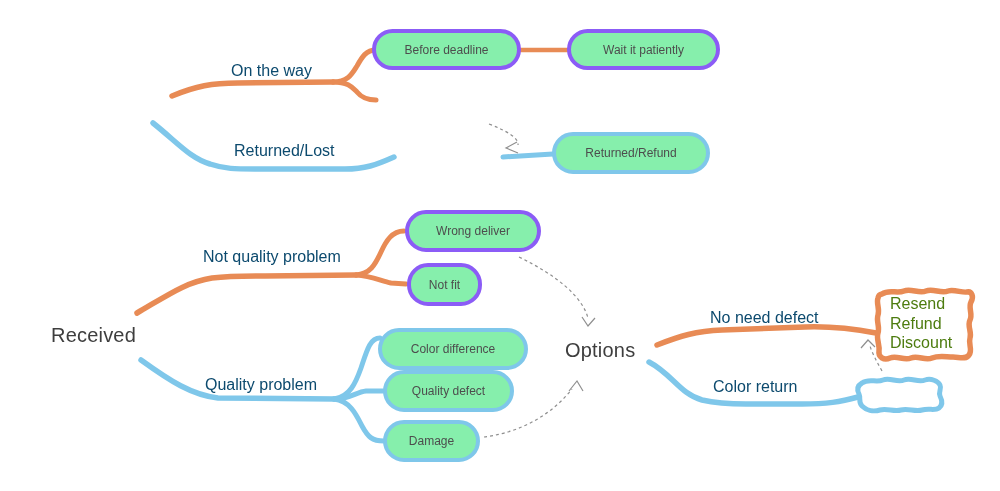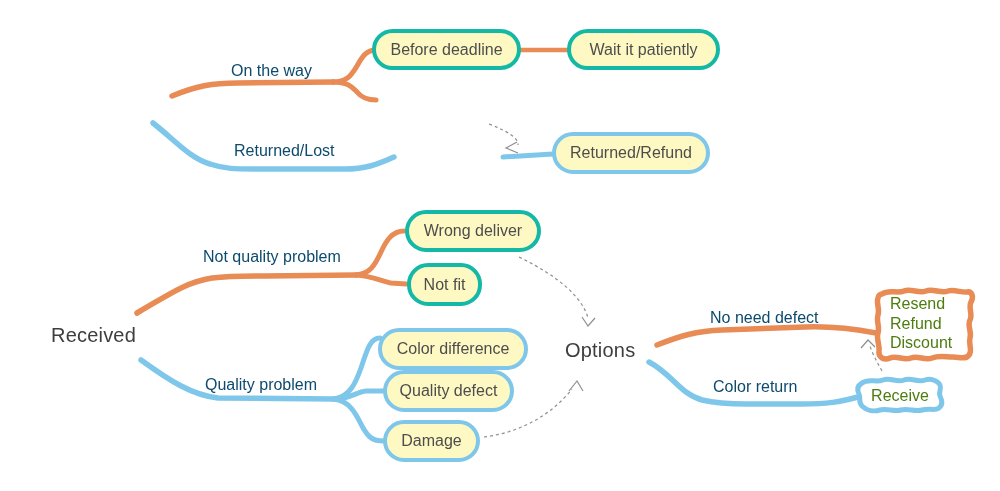--- a/index.html
+++ b/index.html
@@ -25,27 +25,27 @@
   }
   .branch-label {
     position: absolute;
     font-size: 16px;
     color: #0c4a6e;
     white-space: nowrap;
   }
   .node-box {
     position: absolute;
     box-sizing: border-box;
-    background: #fef9c3;
-    border: 4px solid #14b8a6;
+    background: #86efac;
+    border: 4px solid #8b5cf6;
     border-radius: 21px;
     display: flex;
     align-items: center;
     justify-content: center;
-    font-size: 16px;
+    font-size: 12px;
     color: #4d4d4d;
     white-space: nowrap;
   }
   .node-box.blue { border-color: #7fc7ea; }
   .scribble-text {
     position: absolute;
     font-size: 16px;
     color: #4d7c0f;
     line-height: 19.5px;
     white-space: nowrap;
@@ -139,15 +139,14 @@
   <div class="branch-label" style="left:710px; top:309px">No need defect</div>
 
   <div class="branch-label" style="left:713px; top:378px">Color return</div>
 
   <div class="scribble-text" style="left:890px; top:294px">
     <span style="display:block">Resend</span>
     <span style="display:block">Refund</span>
     <span style="display:block">Discount</span>
   </div>
 
-  <div class="scribble-text center" style="left:857px; top:378px; width:86px; height:36px">Receive</div>
 
 </div>
 
 </body></html>

